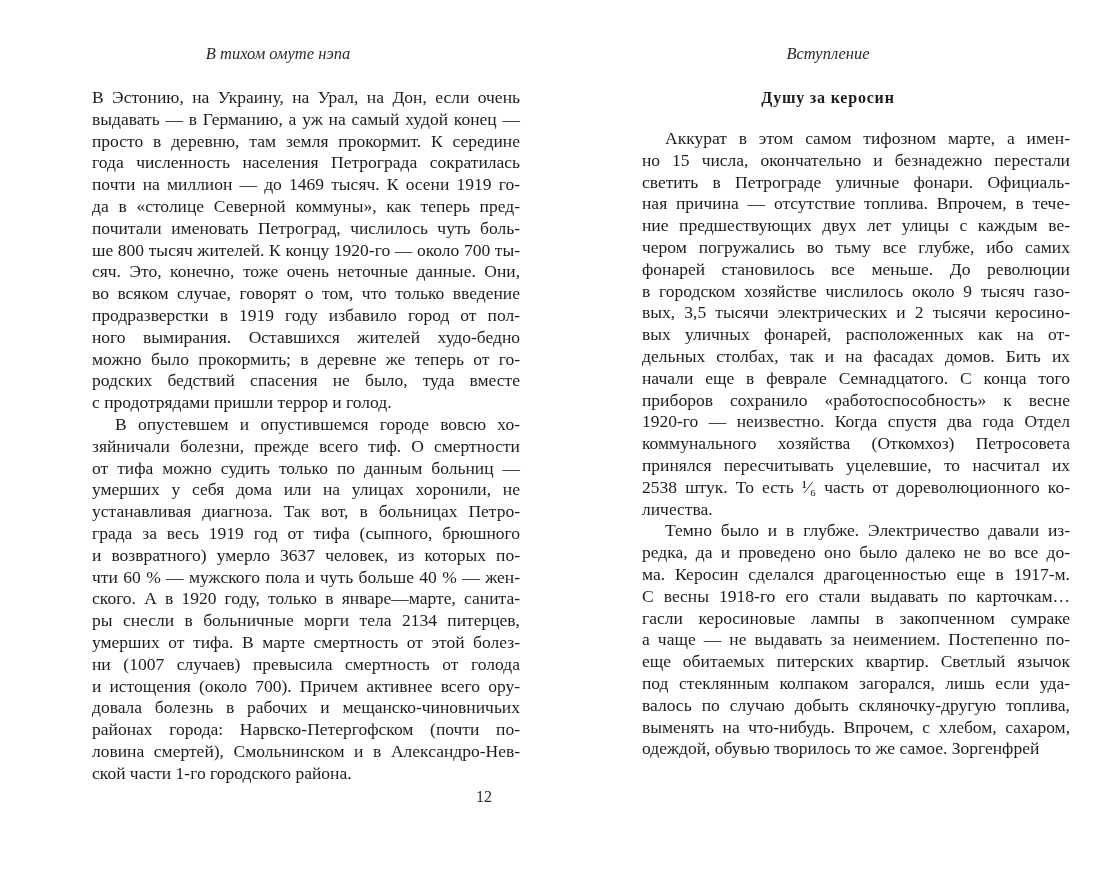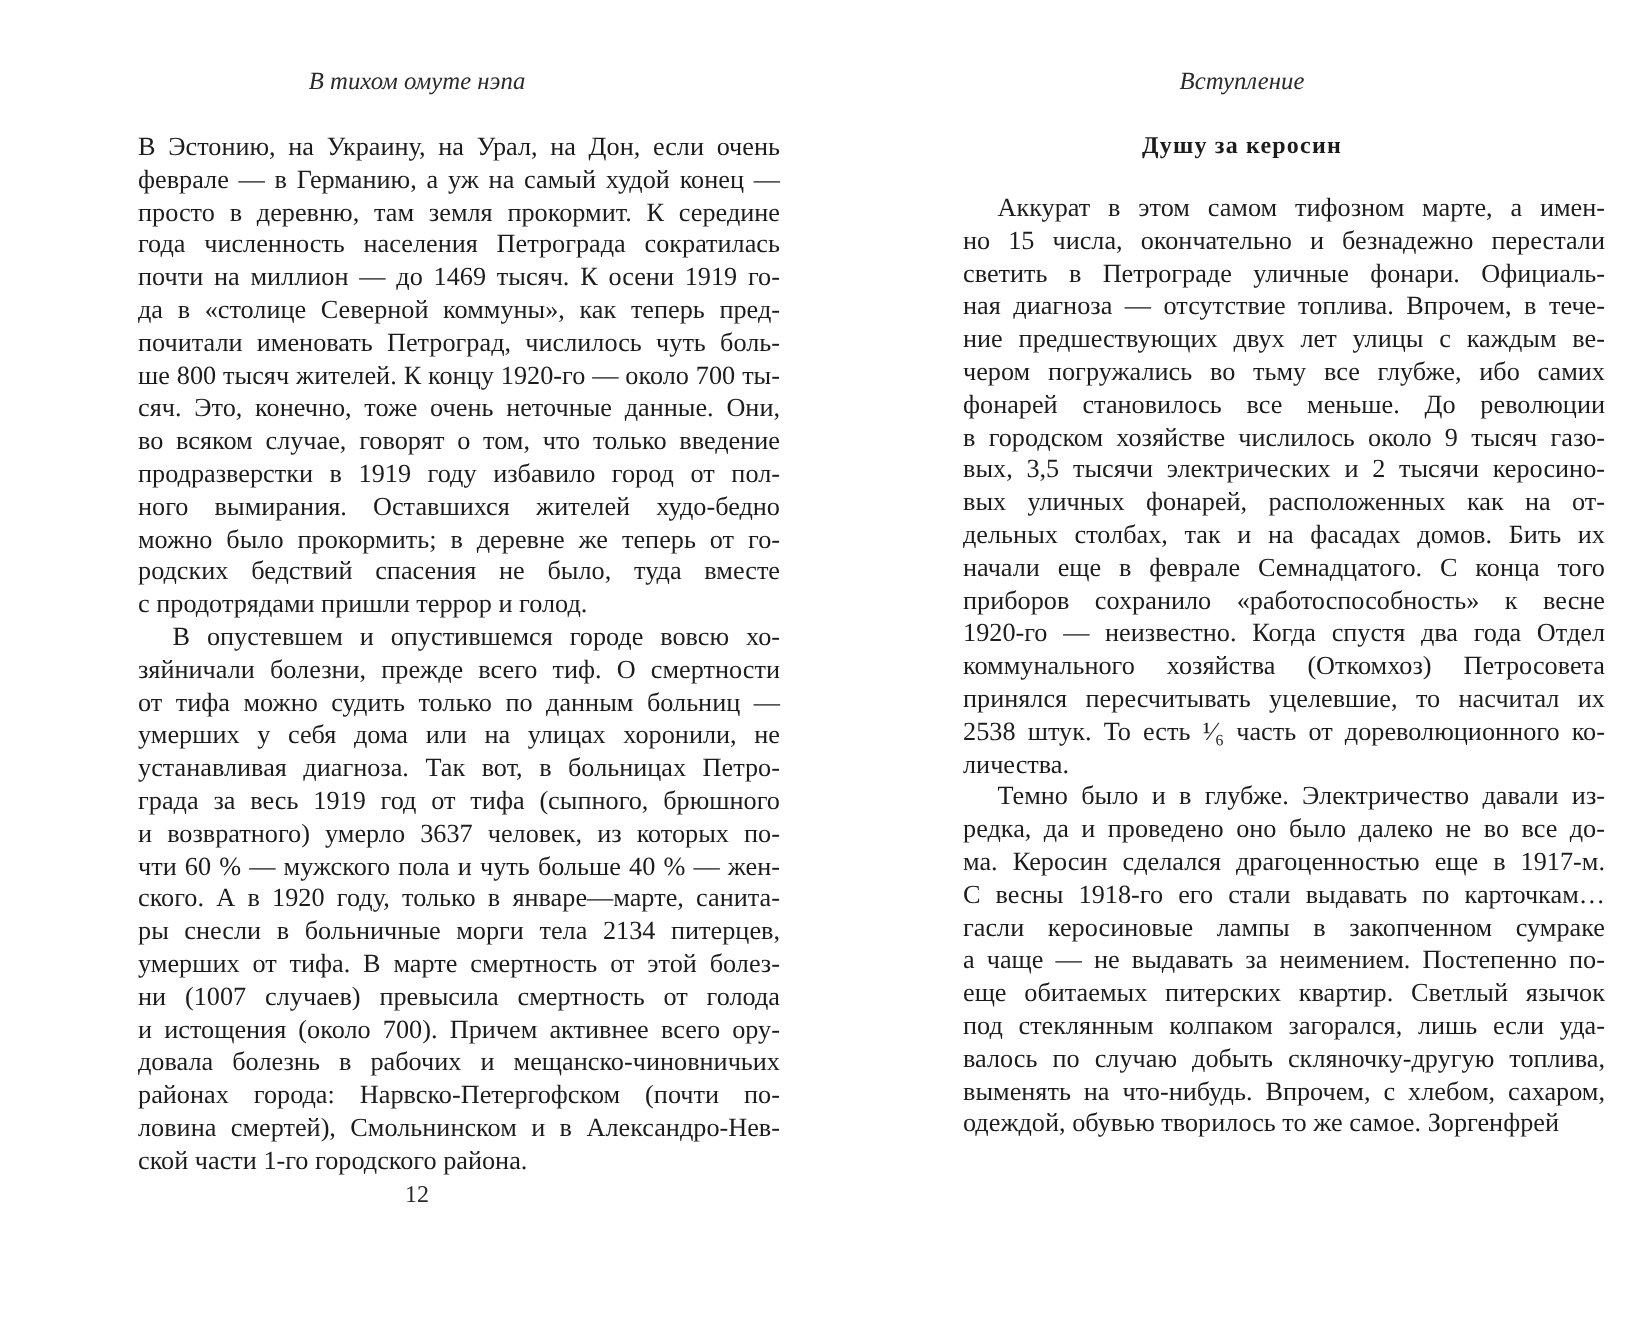--- a/index.html
+++ b/index.html
@@ -54,36 +54,36 @@
     color: #1c1c1c;
   }
   .line.last { text-align-last: left; }
   .line.indent { text-indent: 23px; }
 
   .page-number {
     position: absolute;
     top: 744px;
     left: 0;
     width: 100%;
-    text-align: center;
+    text-align: right;
     font-size: 16px;
     color: #2a2a2a;
   }
 </style>
 </head>
 <body>
 
 <div class="spread">
 
   <section class="page left">
     <div class="running-head">В тихом омуте нэпа</div>
     <div class="page-body">
         <div>
           <div class="line">В Эстонию, на Украину, на Урал, на Дон, если очень</div>
-          <div class="line">феврале — в Германию, а уж на самый худой конец —</div>
+          <div class="line">выдавать — в Германию, а уж на самый худой конец —</div>
           <div class="line">просто в деревню, там земля прокормит. К середине</div>
           <div class="line">года численность населения Петрограда сократилась</div>
           <div class="line">почти на миллион — до 1469 тысяч. К осени 1919 го-</div>
           <div class="line">да в «столице Северной коммуны», как теперь пред-</div>
           <div class="line">почитали именовать Петроград, числилось чуть боль-</div>
           <div class="line">ше 800 тысяч жителей. К концу 1920-го — около 700 ты-</div>
           <div class="line">сяч. Это, конечно, тоже очень неточные данные. Они,</div>
           <div class="line">во всяком случае, говорят о том, что только введение</div>
           <div class="line">продразверстки в 1919 году избавило город от пол-</div>
           <div class="line">ного вымирания. Оставшихся жителей худо-бедно</div>
@@ -115,21 +115,21 @@
   </section>
 
   <section class="page right">
     <div class="running-head">Вступление</div>
     <h2 class="chapter-heading">Душу за керосин</h2>
     <div class="page-body">
         <div>
           <div class="line indent">Аккурат в этом самом тифозном марте, а имен-</div>
           <div class="line">но 15 числа, окончательно и безнадежно перестали</div>
           <div class="line">светить в Петрограде уличные фонари. Официаль-</div>
-          <div class="line">ная диагноза — отсутствие топлива. Впрочем, в тече-</div>
+          <div class="line">ная причина — отсутствие топлива. Впрочем, в тече-</div>
           <div class="line">ние предшествующих двух лет улицы с каждым ве-</div>
           <div class="line">чером погружались во тьму все глубже, ибо самих</div>
           <div class="line">фонарей становилось все меньше. До революции</div>
           <div class="line">в городском хозяйстве числилось около 9 тысяч газо-</div>
           <div class="line">вых, 3,5 тысячи электрических и 2 тысячи керосино-</div>
           <div class="line">вых уличных фонарей, расположенных как на от-</div>
           <div class="line">дельных столбах, так и на фасадах домов. Бить их</div>
           <div class="line">начали еще в феврале Семнадцатого. С конца того</div>
           <div class="line">приборов сохранило «работоспособность» к весне</div>
           <div class="line">1920-го — неизвестно. Когда спустя два года Отдел</div>

